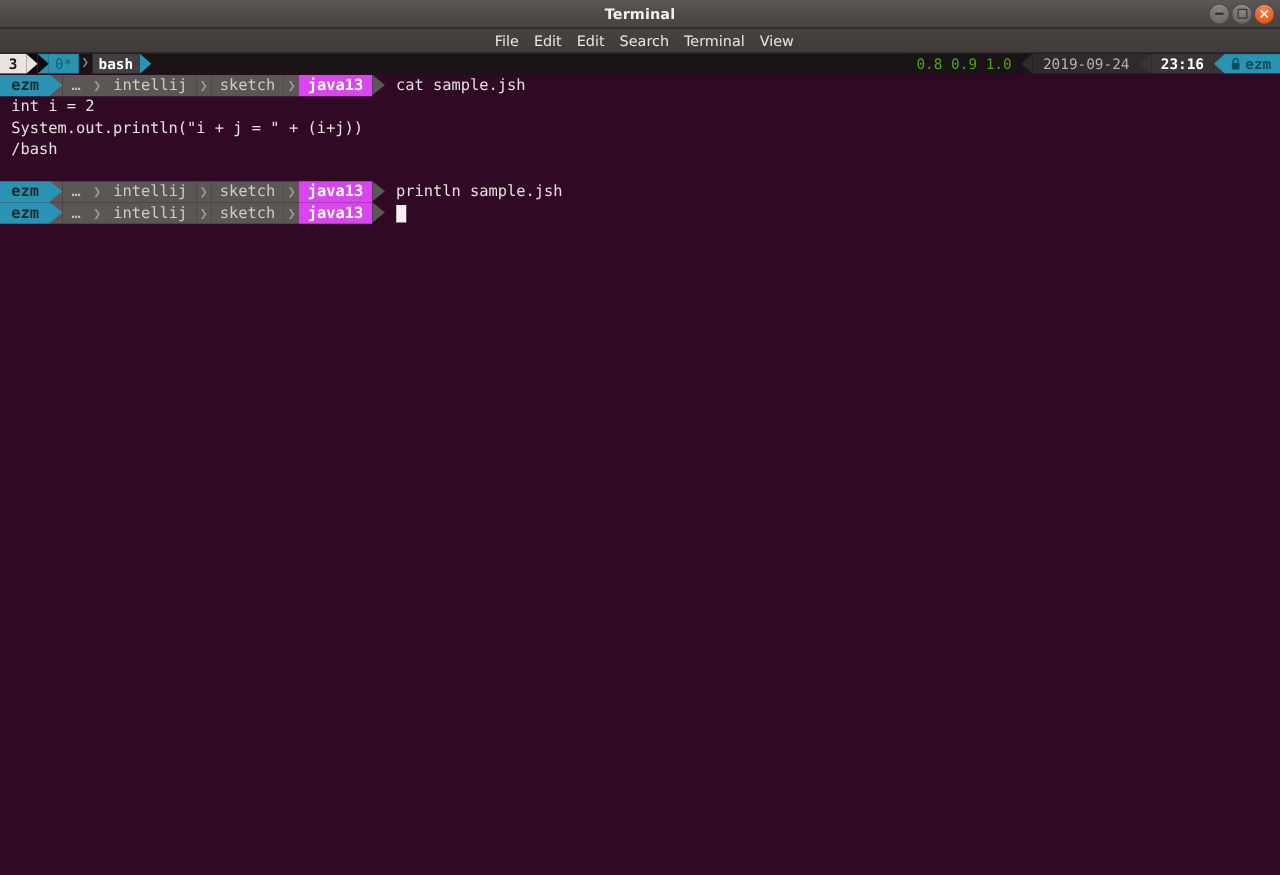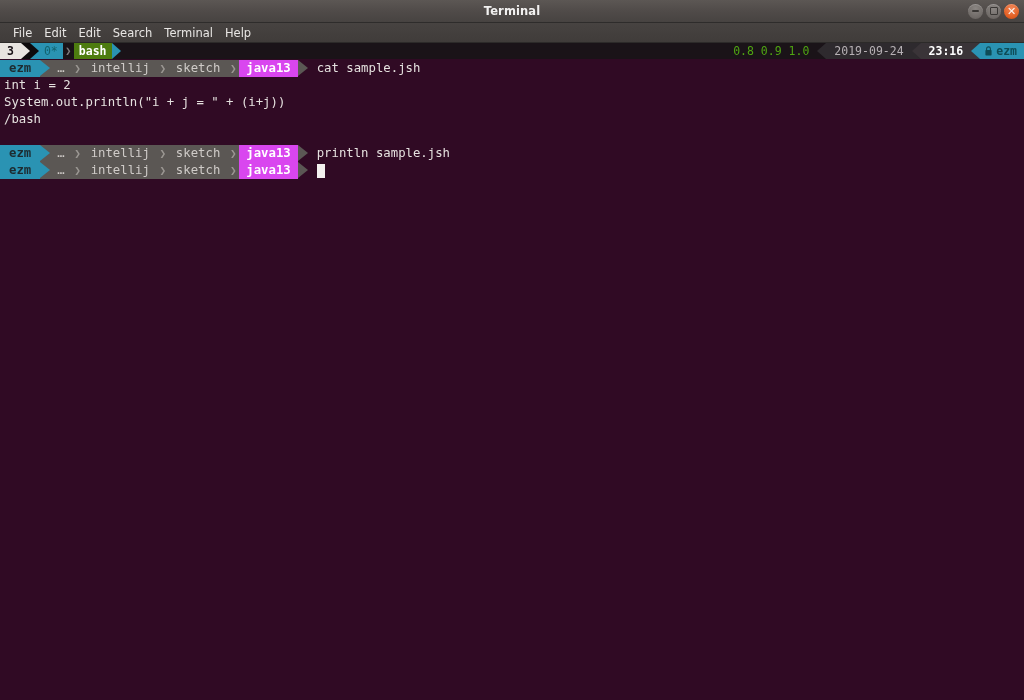--- a/index.html
+++ b/index.html
@@ -83,20 +83,21 @@
   }
 
   
   .menubar {
     height: 19px;
     background: linear-gradient(to bottom, #474341 0%, #403c3a 100%);
     display: flex;
     align-items: center;
     padding-left: 7px;
     border-bottom: 1px solid #2c2a29;
+    justify-content: center;
   }
   .menu-item {
     font-family: "DejaVu Sans", sans-serif;
     font-size: 11.5px;
     color: #e8e6e4;
     padding: 1px 6px;
     white-space: nowrap;
   }
 
   
@@ -124,21 +125,21 @@
     color: #1a1318;
     font-weight: bold;
     padding: 0 7px;
   }
   .seg-win {
     background: #2a93b3;
     color: #13636f;
     padding: 0 5px;
   }
   .seg-win-active {
-    background: #4d7c0f;
+    background: #404040;
     color: #ffffff;
     font-weight: bold;
     padding: 0 5px;
   }
   .seg-load { background: #1a1318; color: #4fa512; padding: 0 8px; }
   .seg-date { background: #2e2a2e; color: #b6b0b4; padding: 0 8px; }
   .seg-time { background: #3a3438; color: #ffffff; font-weight: bold; padding: 0 8px; }
   .seg-host {
     background: #2a93b3;
     color: #0e4c57;
@@ -249,21 +250,21 @@
     font-size: 11px;
   }
   .cmd {
     display: flex;
     align-items: center;
     padding-left: 9px;
     color: #e5e1df;
     white-space: pre;
   }
   .out {
-    padding-left: 4px;
+    padding-left: 9px;
     color: #e5e1df;
     white-space: pre;
     display: flex;
     align-items: center;
     height: 17px;
   }
   .cursor {
     display: inline-block;
     width: 8px;
     height: 14px;
@@ -291,21 +292,21 @@
       </div>
     </div>
   </div>
 
   <div class="menubar">
     <span class="menu-item">File</span>
     <span class="menu-item">Edit</span>
     <span class="menu-item">Edit</span>
     <span class="menu-item">Search</span>
     <span class="menu-item">Terminal</span>
-    <span class="menu-item">Help</span>
+    <span class="menu-item">View</span>
   </div>
 
   <div class="statusline">
     <div class="status-left">
       <span class="seg seg-session">3</span>
       <span class="arrow arrow-r" style="--from:#e8e4e0; --to:#0d0a0c;"></span>
       <span class="arrow arrow-r" style="--from:#0d0a0c; --to:#2a93b3;"></span>
       <span class="seg seg-win">0*</span>
       <span class="thin-sep">❯</span>
       <span class="seg seg-win-active">bash</span>

